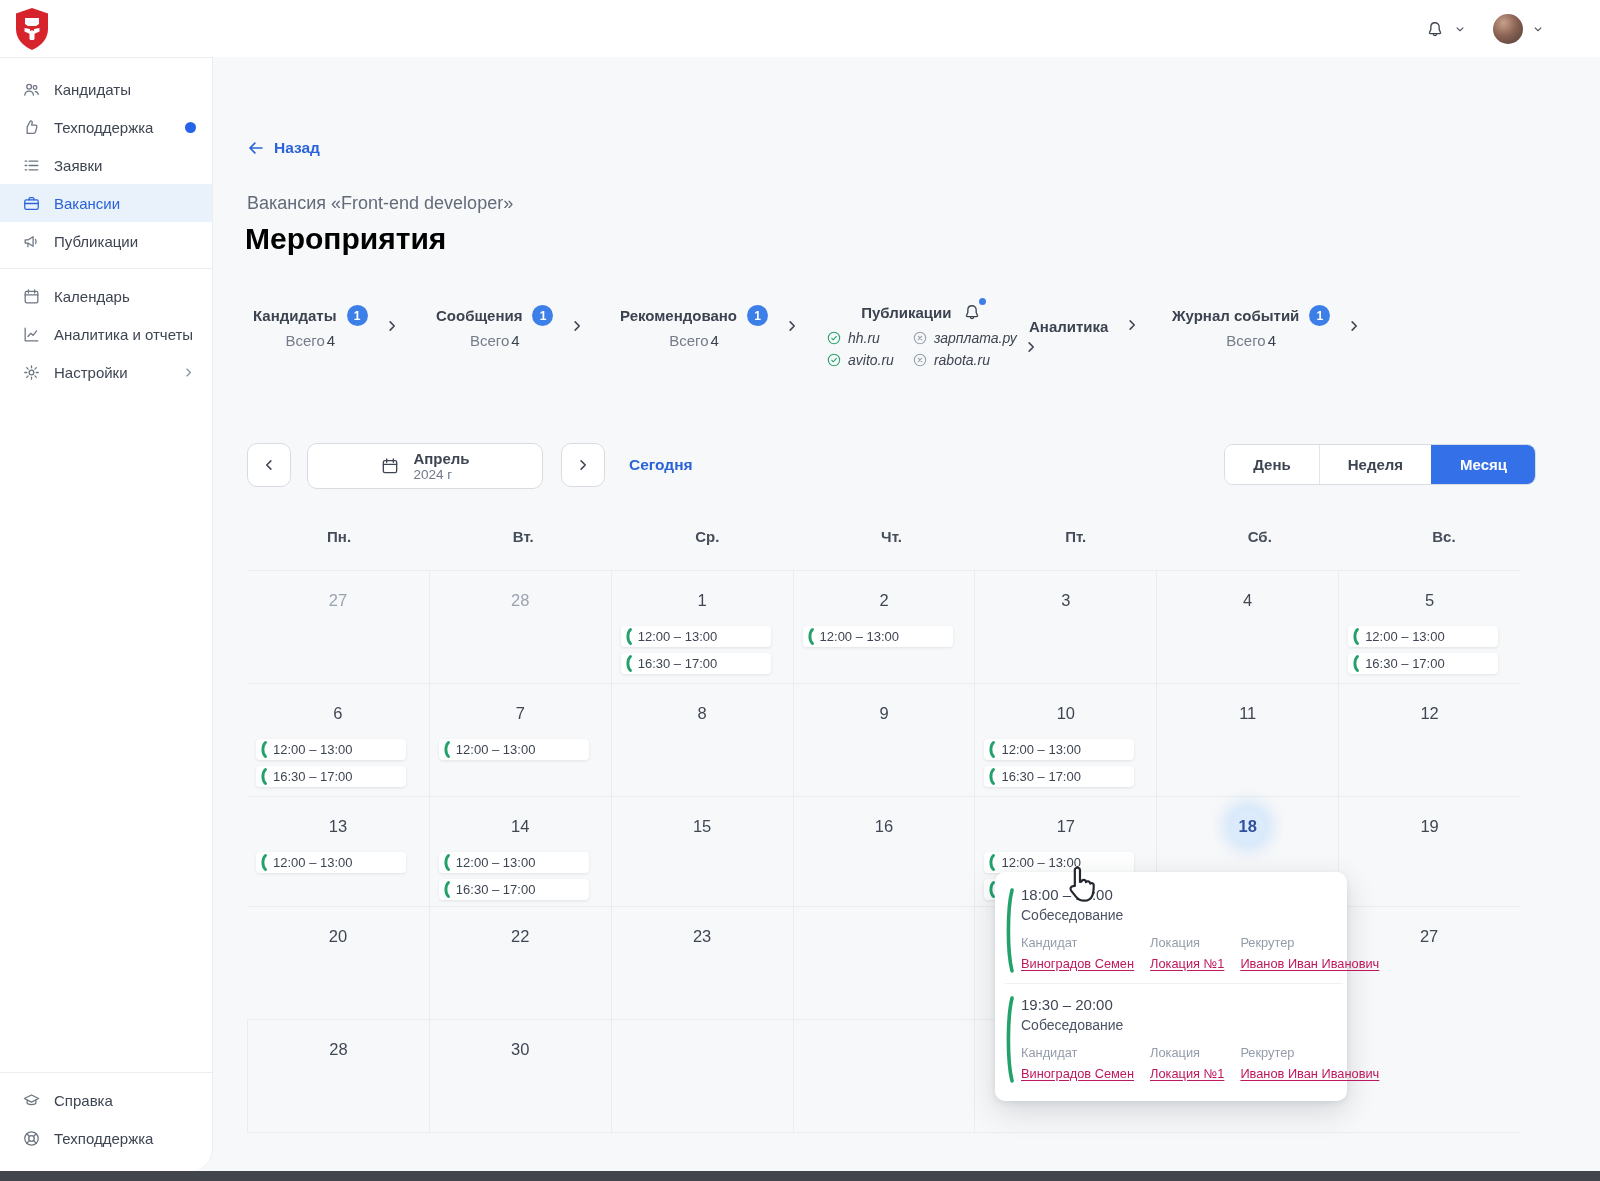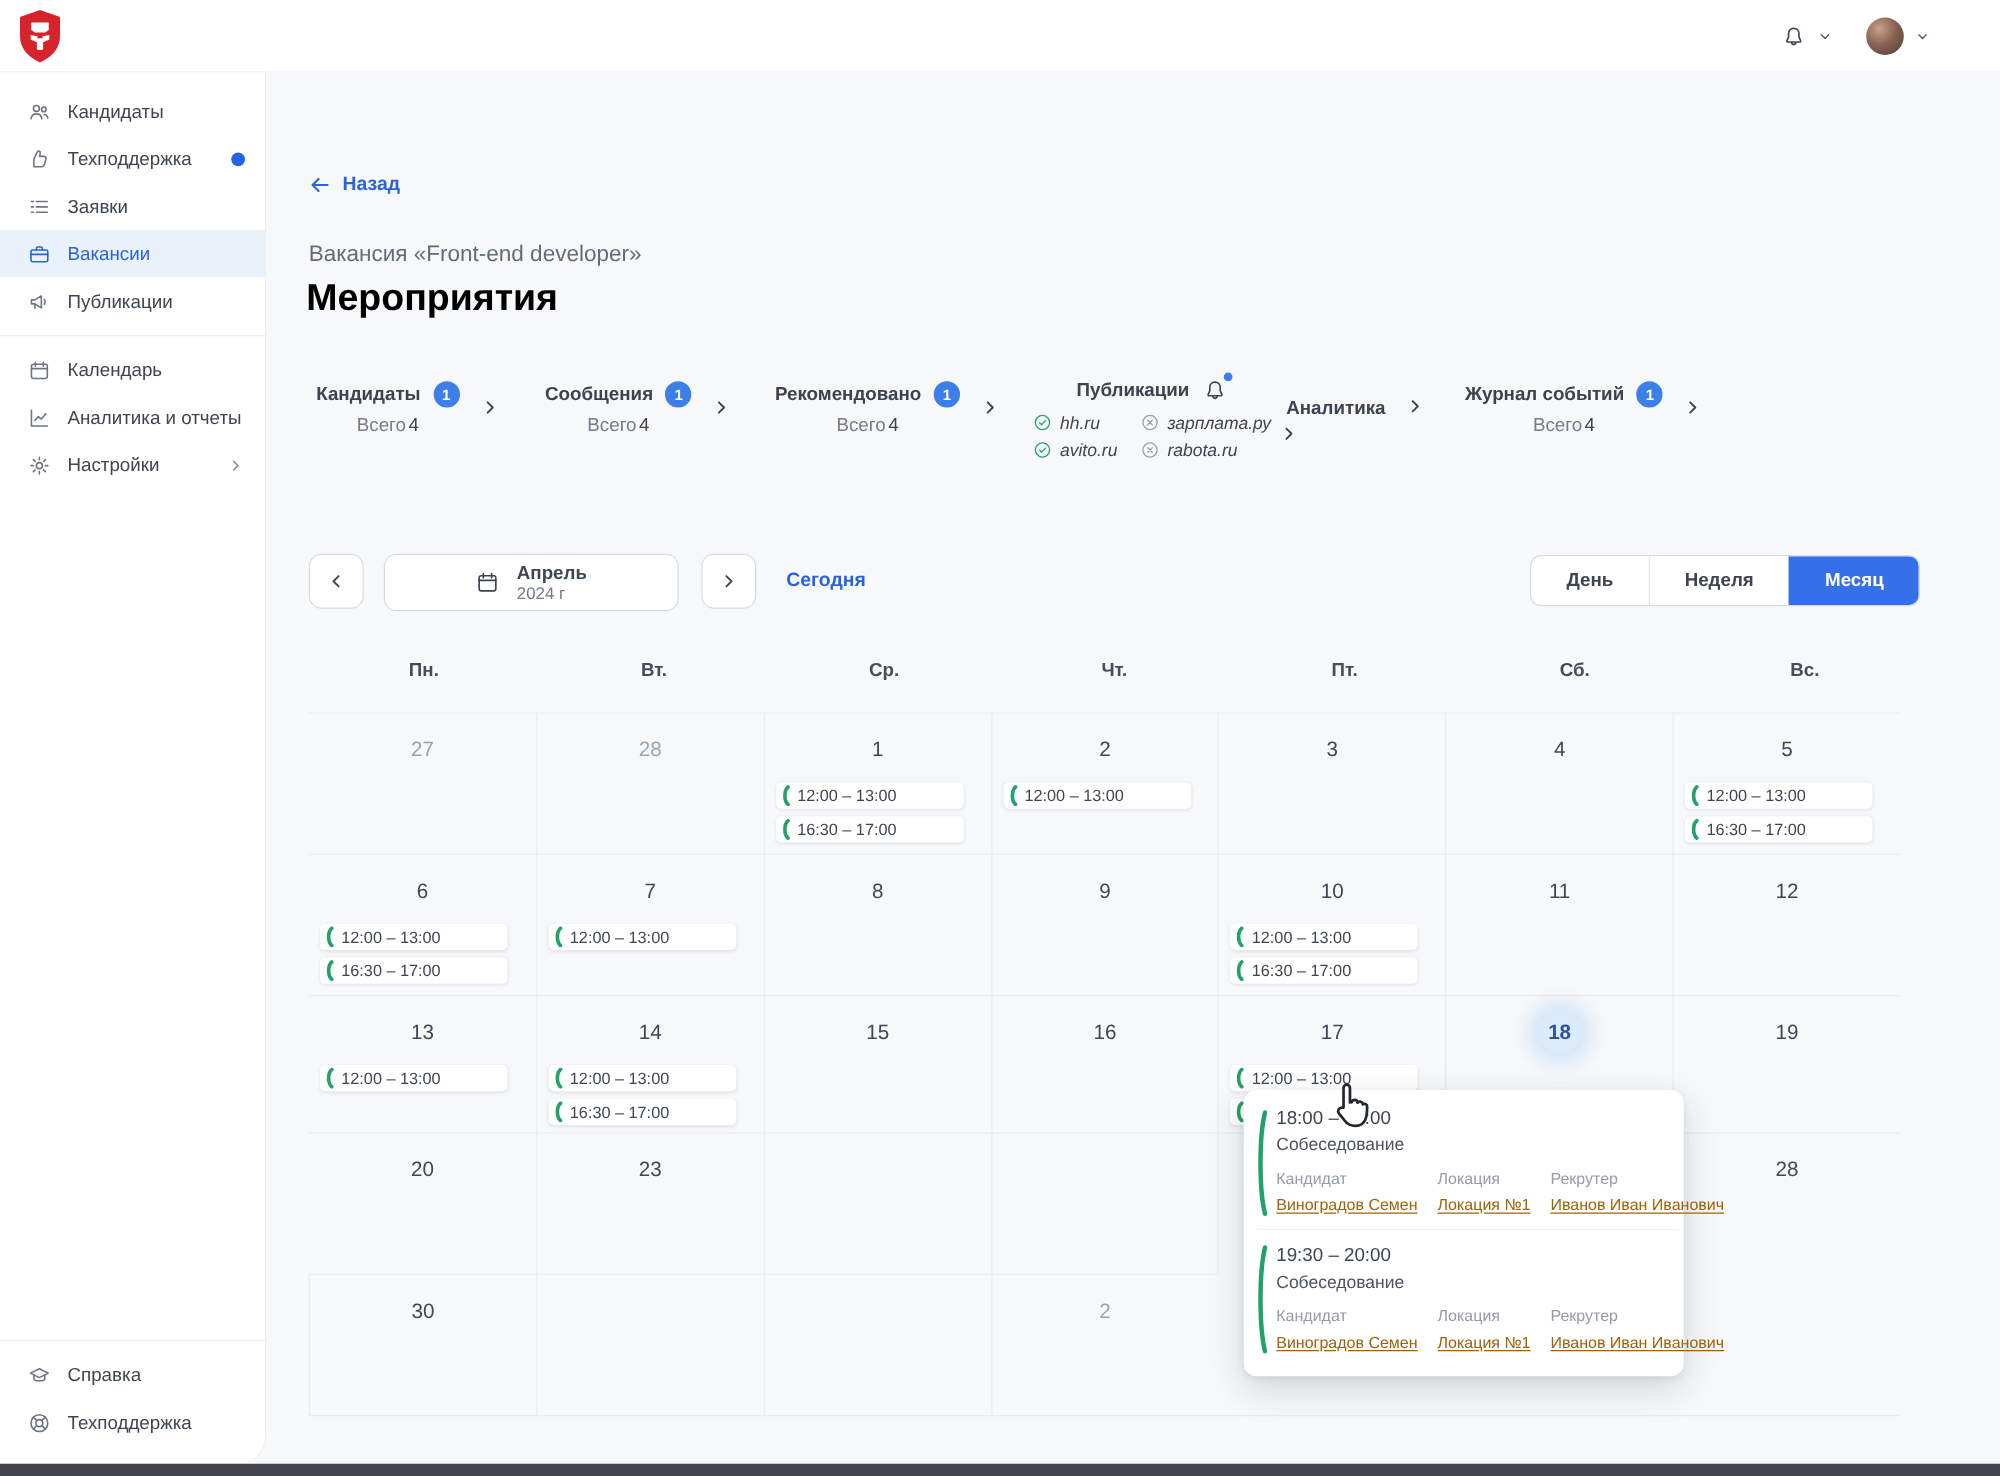--- a/index.html
+++ b/index.html
@@ -107,21 +107,21 @@
            padding:12px 4px 12px 10px; z-index:8; }
   .pop-block { position:relative; padding:2px 0 8px 16px; cursor:pointer; }
   .pop-block + .pop-block { border-top:1px solid #eef0f3; margin-top:4px; padding-top:12px; }
   .cres-lg { position:absolute; left:0; top:4px; height:calc(100% - 10px); width:9px; }
   .pop-block + .pop-block .cres-lg { top:12px; height:calc(100% - 18px); }
   .pop-time { font-size:15px; color:#3f4754; }
   .pop-title { font-size:14px; color:#4b5362; margin-top:4px; }
   .pop-fields { display:flex; gap:16px; margin-top:12px; }
   .pf { display:flex; flex-direction:column; gap:6px; }
   .pf-label { font-size:12.8px; color:#949caa; white-space:nowrap; }
-  .pf-value { font-size:12.8px; color:#a16207; text-decoration:underline; text-underline-offset:2px;
+  .pf-value { font-size:12.8px; color:#be185d; text-decoration:underline; text-underline-offset:2px;
               white-space:nowrap; cursor:pointer; }
 
   .cursor { position:absolute; left:1063px; top:864px; width:36px; height:42px; z-index:9; pointer-events:none; }
   .bottom-bar { position:absolute; left:0; right:0; bottom:0; height:10px; background:#42464c; z-index:6; }
 </style>
 </head>
 <body>
 
 <div id="stage">
 
@@ -559,20 +559,23 @@
       <div class="cell bl">
         <span class="daynum today">18</span>
       </div>
       <div class="cell bl">
         <span class="daynum">19</span>
       </div>
       <div class="cell">
         <span class="daynum">20</span>
       </div>
       <div class="cell bl">
+        <span class="daynum">22</span>
+      </div>
+      <div class="cell bl">
         <span class="daynum">23</span>
       </div>
       <div class="cell bl">
         <span class="daynum"></span>
       </div>
       <div class="cell bl">
         <span class="daynum"></span>
       </div>
       <div class="cell bl">
         <span class="daynum">26</span>

